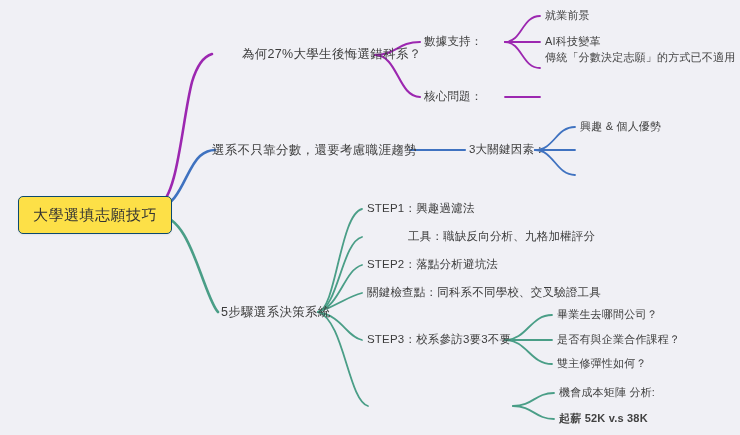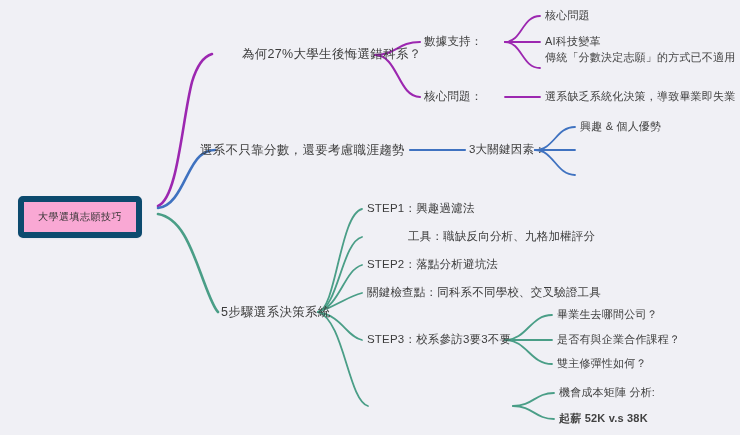--- a/index.html
+++ b/index.html
@@ -27,25 +27,25 @@
     height: 435px;
   }
   .node {
     position: absolute;
     white-space: nowrap;
     color: #3a3a3a;
     line-height: 1.2;
   }
   
   .node.root {
-    background: #f9a8d4;
-    border: 6px solid #0c4a6e;
+    background: #fde047;
+    border: 1px solid #0c4a6e;
     border-radius: 5px;
     padding: 9px 14px;
-    font-size: 10px;
+    font-size: 15px;
     color: #333;
     box-shadow: 0 1px 2px rgba(80,80,110,0.07);
     letter-spacing: 0.5px;
   }
   
   .node.lvl1 {
     font-size: 12.5px;
     color: #3c3c3c;
     letter-spacing: 0.3px;
   }
@@ -105,29 +105,28 @@
   </svg>
 
   <div class="node root" style="left:18px; top:196px;">大學選填志願技巧</div>
 
   <div class="node lvl1" style="left:202px; top:47px;margin-left:40px;">為何27%大學生後悔選錯科系？</div>
 
   <div class="node lvl2" style="left:424px; top:35px;">數據支持：</div>
 
   <div class="node lvl2" style="left:424px; top:90px;">核心問題：</div>
 
-  <div class="node lvl3" style="left:545px; top:9px;">核心問題</div>
+  <div class="node lvl3" style="left:545px; top:9px;">就業前景</div>
 
   <div class="node lvl3" style="left:545px; top:35px;">AI科技變革</div>
 
   <div class="node lvl3" style="left:545px; top:51px;">傳統「分數決定志願」的方式已不適用</div>
 
-  <div class="node lvl3" style="left:545px; top:90px;">選系缺乏系統化決策，導致畢業即失業</div>
 
-  <div class="node lvl1" style="left:200px; top:143px;text-align:right;">選系不只靠分數，還要考慮職涯趨勢</div>
+  <div class="node lvl1" style="left:212px; top:143px;text-align:right;">選系不只靠分數，還要考慮職涯趨勢</div>
 
   <div class="node lvl2" style="left:469px; top:143px;">3大關鍵因素：</div>
 
   <div class="node lvl3" style="left:580px; top:120px;">興趣 &amp; 個人優勢</div>
 
 
 
   <div class="node lvl1" style="left:221px; top:305px;">5步驟選系決策系統</div>
 
   <div class="node lvl2" style="left:367px; top:202px;text-align:right;">STEP1：興趣過濾法</div>

